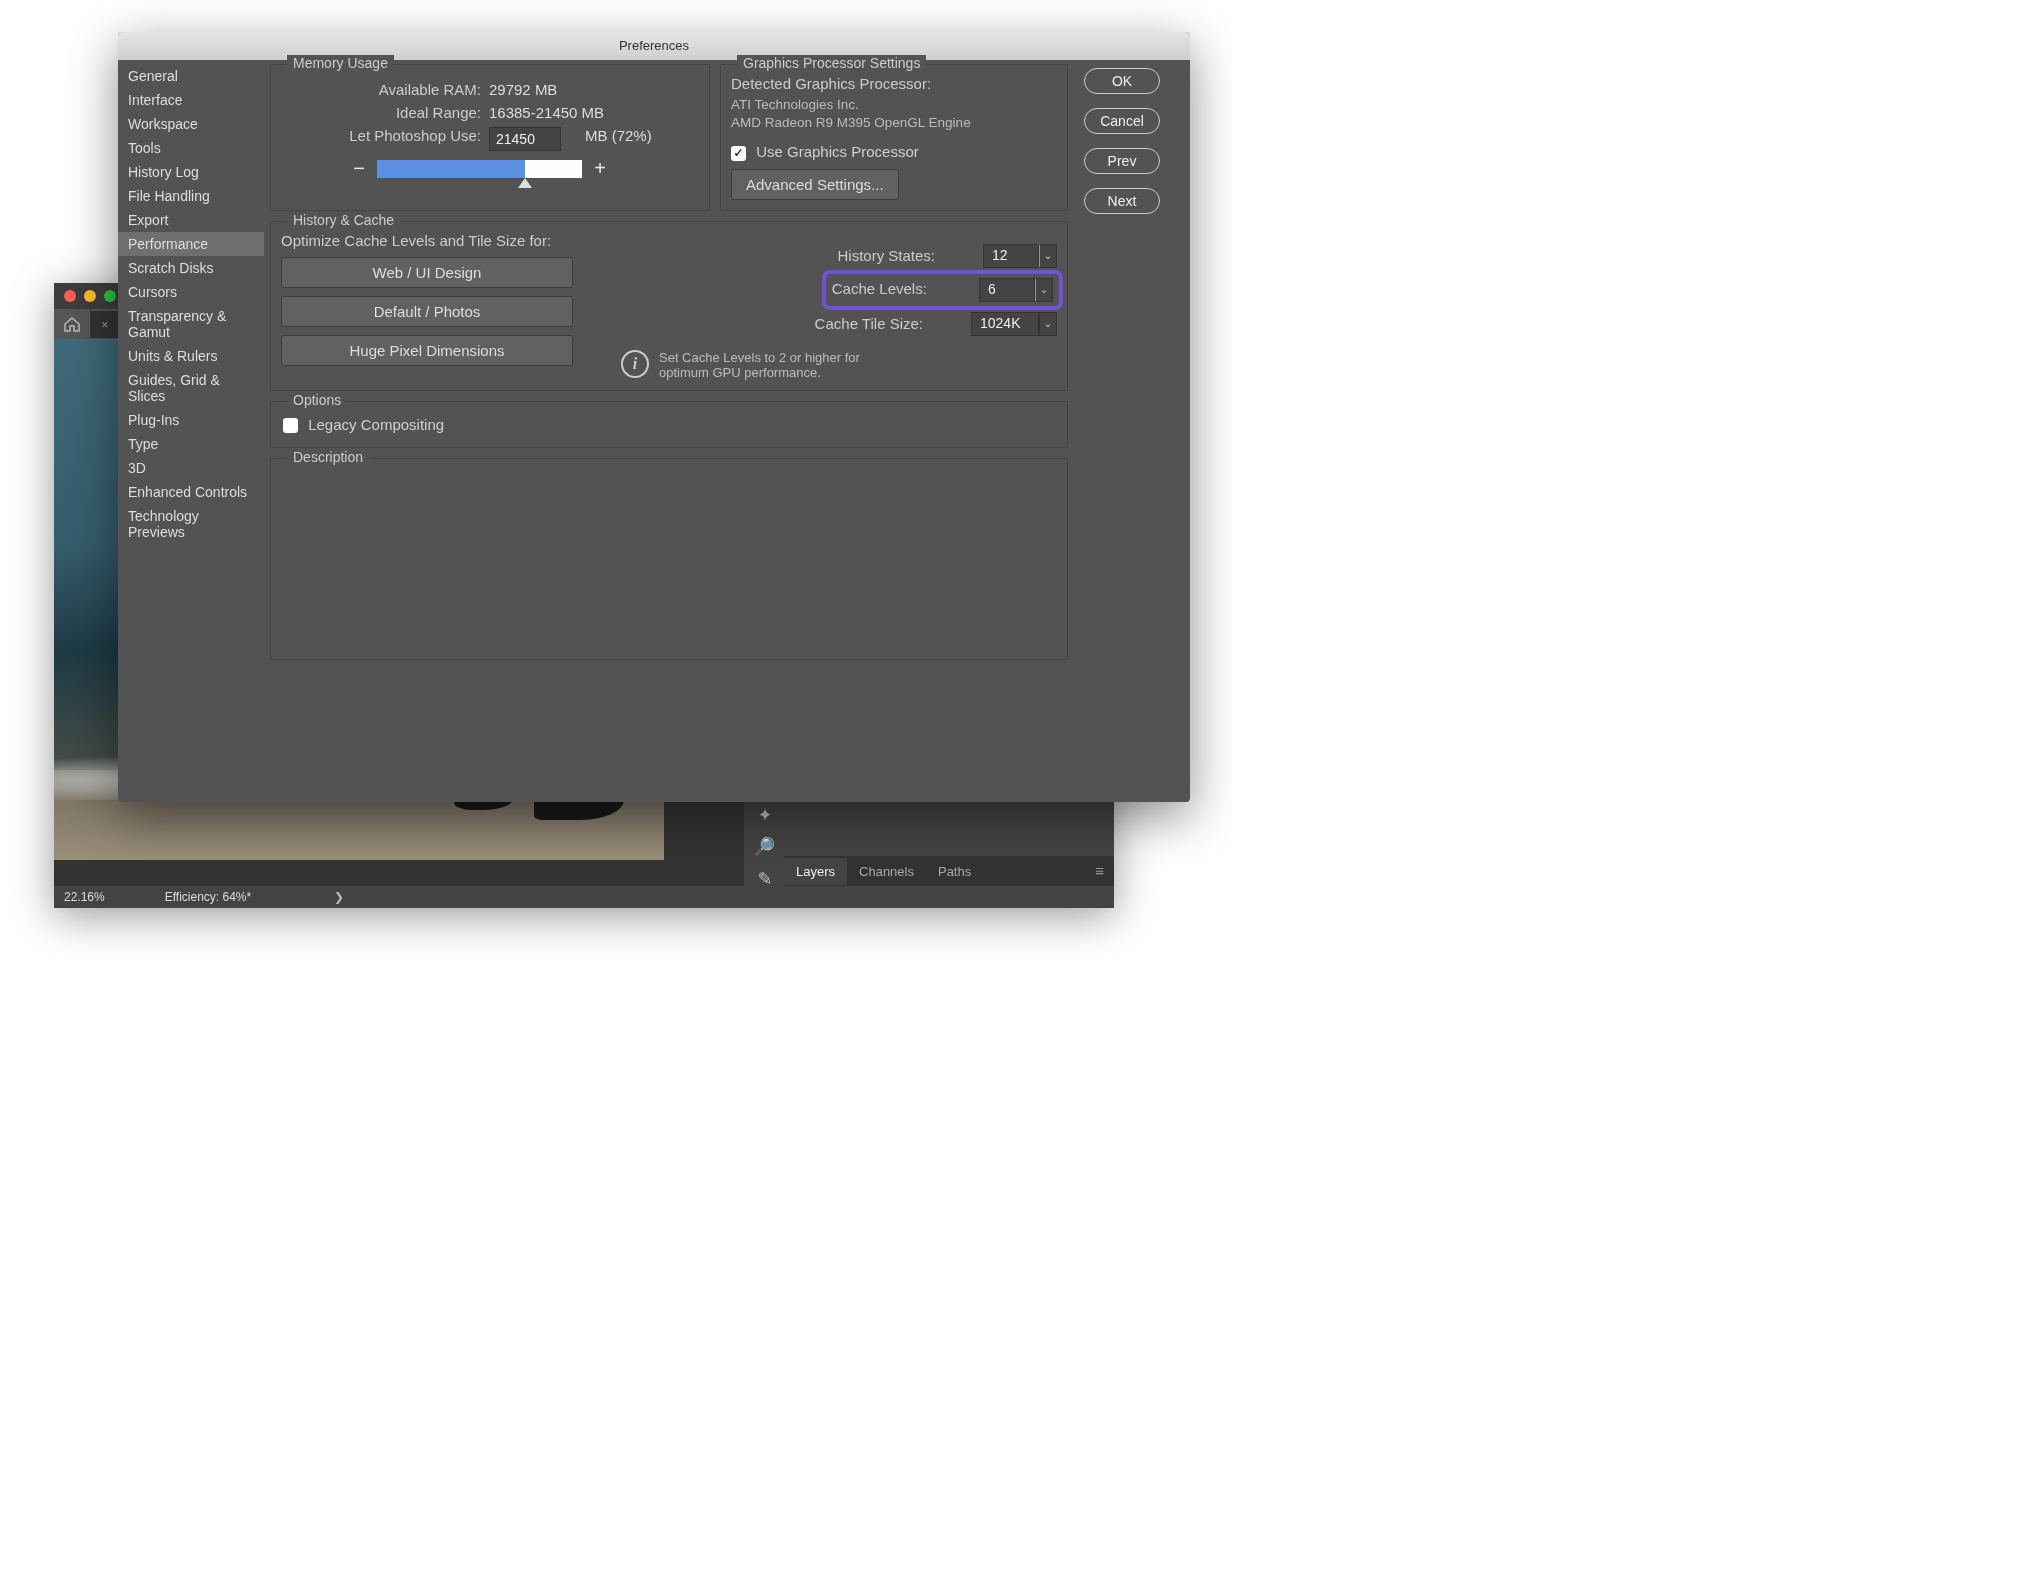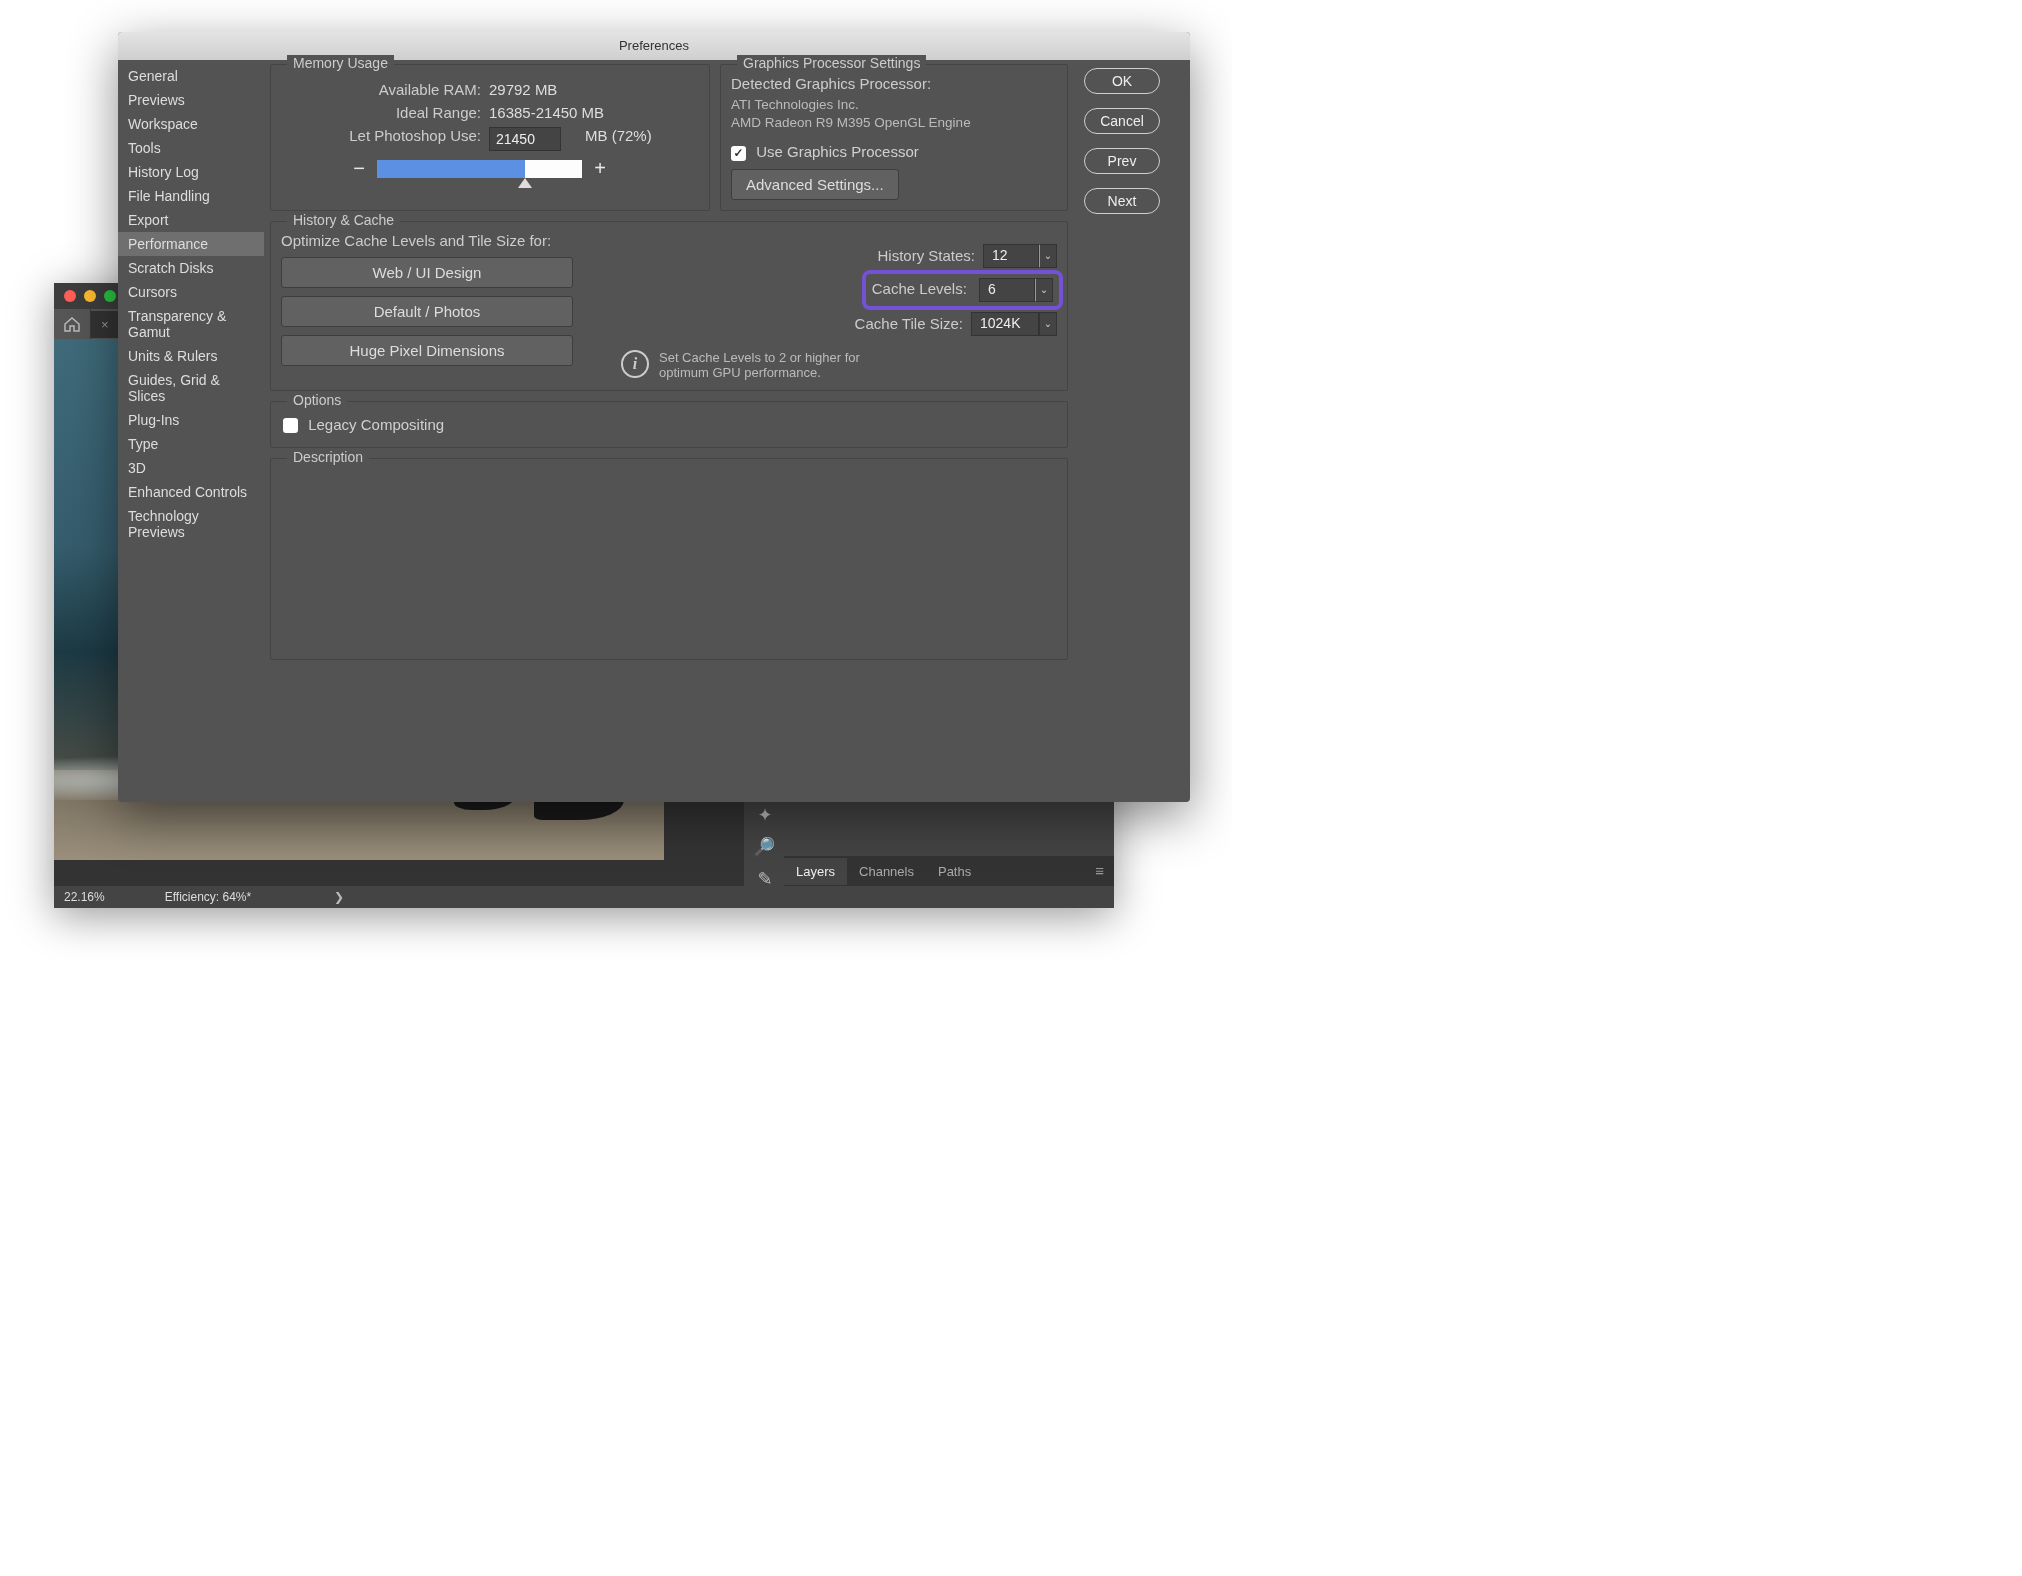--- a/index.html
+++ b/index.html
@@ -126,21 +126,21 @@
   .widebtn {
     display:block; text-align:center; background:#616161; color:#ddd; border:1px solid #3d3d3d;
     border-radius:3px; padding:6px 10px; font-size:15px; margin:8px 0; width:270px;
   }
   .advbtn { display:inline-block; text-align:center; background:#616161; color:#ddd; border:1px solid #3d3d3d;
     border-radius:3px; padding:6px 14px; font-size:15px;}
   .row2 { display:flex; gap:10px; }
   .hist-right { flex:1; padding-top:4px;}
   .sel-row { display:flex; align-items:center; justify-content:flex-end; margin:8px 0;}
   .sel-row label { color:#ccc; margin-right:8px; font-size:15px;}
-  .selectish { display:flex; align-items:center;}
+  .selectish { display:flex; align-items:center;margin-left:40px;}
   .sel-val { background:#444; border:1px solid #333; color:#eee; padding:2px 8px; min-width:38px; height:18px; font-size:14px;}
   .sel-sep { width:1px; height:22px; background:#999;}
   .sel-arrow { background:#444; border:1px solid #333; border-left:none; width:16px; height:22px; display:flex; align-items:center; justify-content:center; font-size:10px; color:#ccc;}
   .highlight {
     outline:4px solid #7352d6; outline-offset:2px; border-radius:2px; padding:2px 4px;
   }
   .info-row { display:flex; gap:10px; padding:6px 0 0 30px; font-size:13px; color:#bbb;}
   .info-icon {
     width:24px;height:24px;border:2.5px solid #ccc;border-radius:50%;
     display:flex;align-items:center;justify-content:center; color:#ccc; font-weight:bold; font-size:16px; flex:0 0 auto; font-style:italic; font-family:serif;
@@ -194,21 +194,21 @@
     <span class="eff">Efficiency: 64%*</span>
     <span class="chev">❯</span>
   </div>
 </div>
 
 <div class="dialog">
   <div class="titlebar">Preferences</div>
   <div class="dbody">
     <div class="sidebar">
       <div class="sidebar-item">General</div>
-      <div class="sidebar-item">Previews</div>
+      <div class="sidebar-item">Interface</div>
       <div class="sidebar-item">Workspace</div>
       <div class="sidebar-item">Tools</div>
       <div class="sidebar-item">History Log</div>
       <div class="sidebar-item">File Handling</div>
       <div class="sidebar-item">Export</div>
       <div class="sidebar-item active">Performance</div>
       <div class="sidebar-item">Scratch Disks</div>
       <div class="sidebar-item">Cursors</div>
       <div class="sidebar-item">Transparency &amp; Gamut</div>
       <div class="sidebar-item">Units &amp; Rulers</div>

